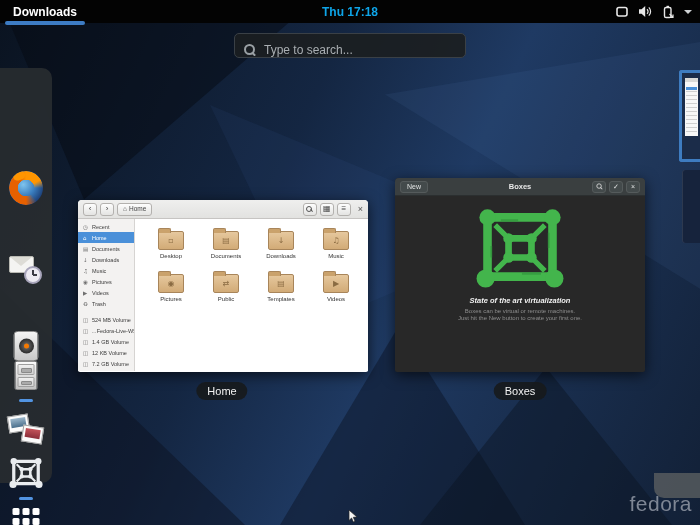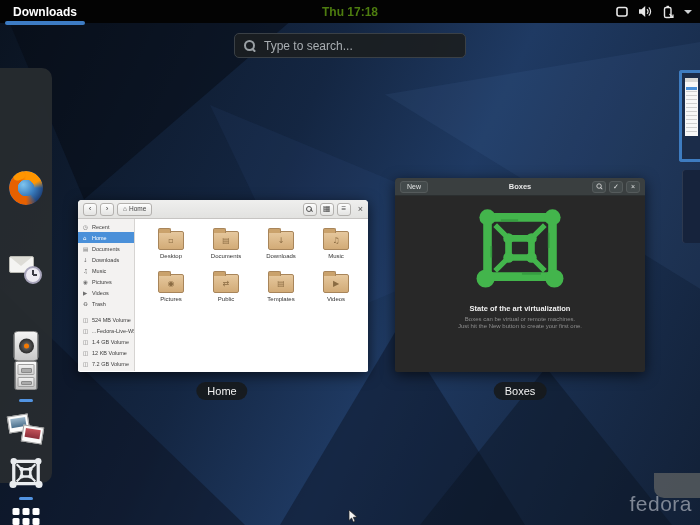--- a/index.html
+++ b/index.html
@@ -15,29 +15,29 @@
   .f5 { clip-path:polygon(0 55%,35% 100%,0 100%); background:rgba(10,16,28,.45); }
   .f6 { clip-path:polygon(30% 20%,75% 45%,45% 62%); background:rgba(80,120,185,.08); }
 
   
   .topbar { position:absolute; left:0; top:0; width:700px; height:23px; background:#030303;
             display:flex; align-items:center; z-index:30; color:#e8eaec; }
   .activities { position:relative; margin-left:9px; font-size:12px; font-weight:bold; color:#fff; height:23px;
                 display:flex; align-items:center; padding:0 4px; }
   .activities .hl { position:absolute; left:-4px; right:-4px; bottom:-2px; height:4px;
                     background:#3d7cc4; border-radius:4px; }
-  .clock { position:absolute; left:50%; transform:translateX(-50%); font-size:12px; font-weight:bold; color:#4d7c0f; }
+  .clock { position:absolute; left:50%; transform:translateX(-50%); font-size:12px; font-weight:bold; color:#0ea5e9; }
   .status { position:absolute; right:8px; top:0; height:23px; display:flex; align-items:center; gap:9px; }
   .caret { width:0; height:0; border-left:4px solid transparent; border-right:4px solid transparent;
            border-top:4px solid #cfd2d4; }
 
   
   .searchbar { position:absolute; left:50%; transform:translateX(-50%); top:33px; width:232px; height:25px;
                background:rgba(27,30,33,.92); border:1px solid #3a4046; border-radius:5px;
-               display:flex; align-items:center; padding:1px 8px; z-index:20; }
+               display:flex; align-items:flex-start; padding:9px 8px; z-index:20; }
   .searchbar input { background:transparent; border:none; outline:none; color:#a9aeb2; font-size:12px;
                      font-family:inherit; width:190px; margin-left:8px; }
   .searchbar input::placeholder { color:#a9aeb2; opacity:1; }
   .mag-lg { position:relative; width:13px; height:13px; color:#9aa0a4; }
   .mag-lg::before { content:""; position:absolute; top:1px; left:1px; width:7px; height:7px;
                     border:2px solid currentColor; border-radius:50%; }
   .mag-lg::after { content:""; position:absolute; width:5px; height:2px; background:currentColor;
                    transform:rotate(45deg); right:0; bottom:1px; border-radius:1px; }
   .mag-sm { position:relative; width:7px; height:7px; color:#555; display:inline-block; }
   .mag-sm::before { content:""; position:absolute; top:0; left:0; width:4px; height:4px;
@@ -127,21 +127,21 @@
   .bheader { height:18px; background:#3a3f40; border-bottom:1px solid #2b2f30; display:flex; align-items:center;
              padding:0 5px; position:relative; }
   .bbtn { height:12px; border:1px solid #555b5c; background:#434a4b; border-radius:3px; color:#e0e2e2;
           font-size:7px; display:flex; align-items:center; justify-content:center; padding:0 6px; }
   .btitle { position:absolute; left:50%; transform:translateX(-50%); font-size:7.5px; font-weight:bold; color:#e8e8e8; }
   .bh-right { margin-left:auto; display:flex; gap:3px; align-items:center; }
   .bbtn.sq { width:14px; padding:0; }
   .bbtn .mag-sm { color:#d5d5d5; transform:scale(.9); }
   .bbody { height:176px; display:flex; flex-direction:column; align-items:center; }
   .blogo { margin-top:8px; }
-  .bheadline { font-size:7.5px; font-weight:bold; color:#f0f0f0; margin-top:10px; }
+  .bheadline { font-size:7.5px; font-weight:bold; color:#f0f0f0; margin-top:2px;font-style:italic; }
   .bline { font-size:6px; color:#8d8d8d; margin-top:3px; }
 
   .pill { position:absolute; transform:translateX(-50%); background:rgba(23,25,26,.88); color:#f2f2f2;
           font-size:11px; padding:3px 11px; border-radius:99px; z-index:12; white-space:nowrap; }
 
   
   .thumb1 { position:absolute; left:679px; top:70px; width:21px; height:92px; border:3px solid #3e7cc0;
             border-right:none; border-radius:3px 0 0 3px; background:#1b2c49; overflow:hidden; z-index:15; }
   .miniwin { position:absolute; left:3px; top:5px; width:13px; height:58px; background:#f7f7f7; }
   .miniwin::before { content:""; position:absolute; top:0; left:0; right:0; height:4px; background:#d9d9d7; }

